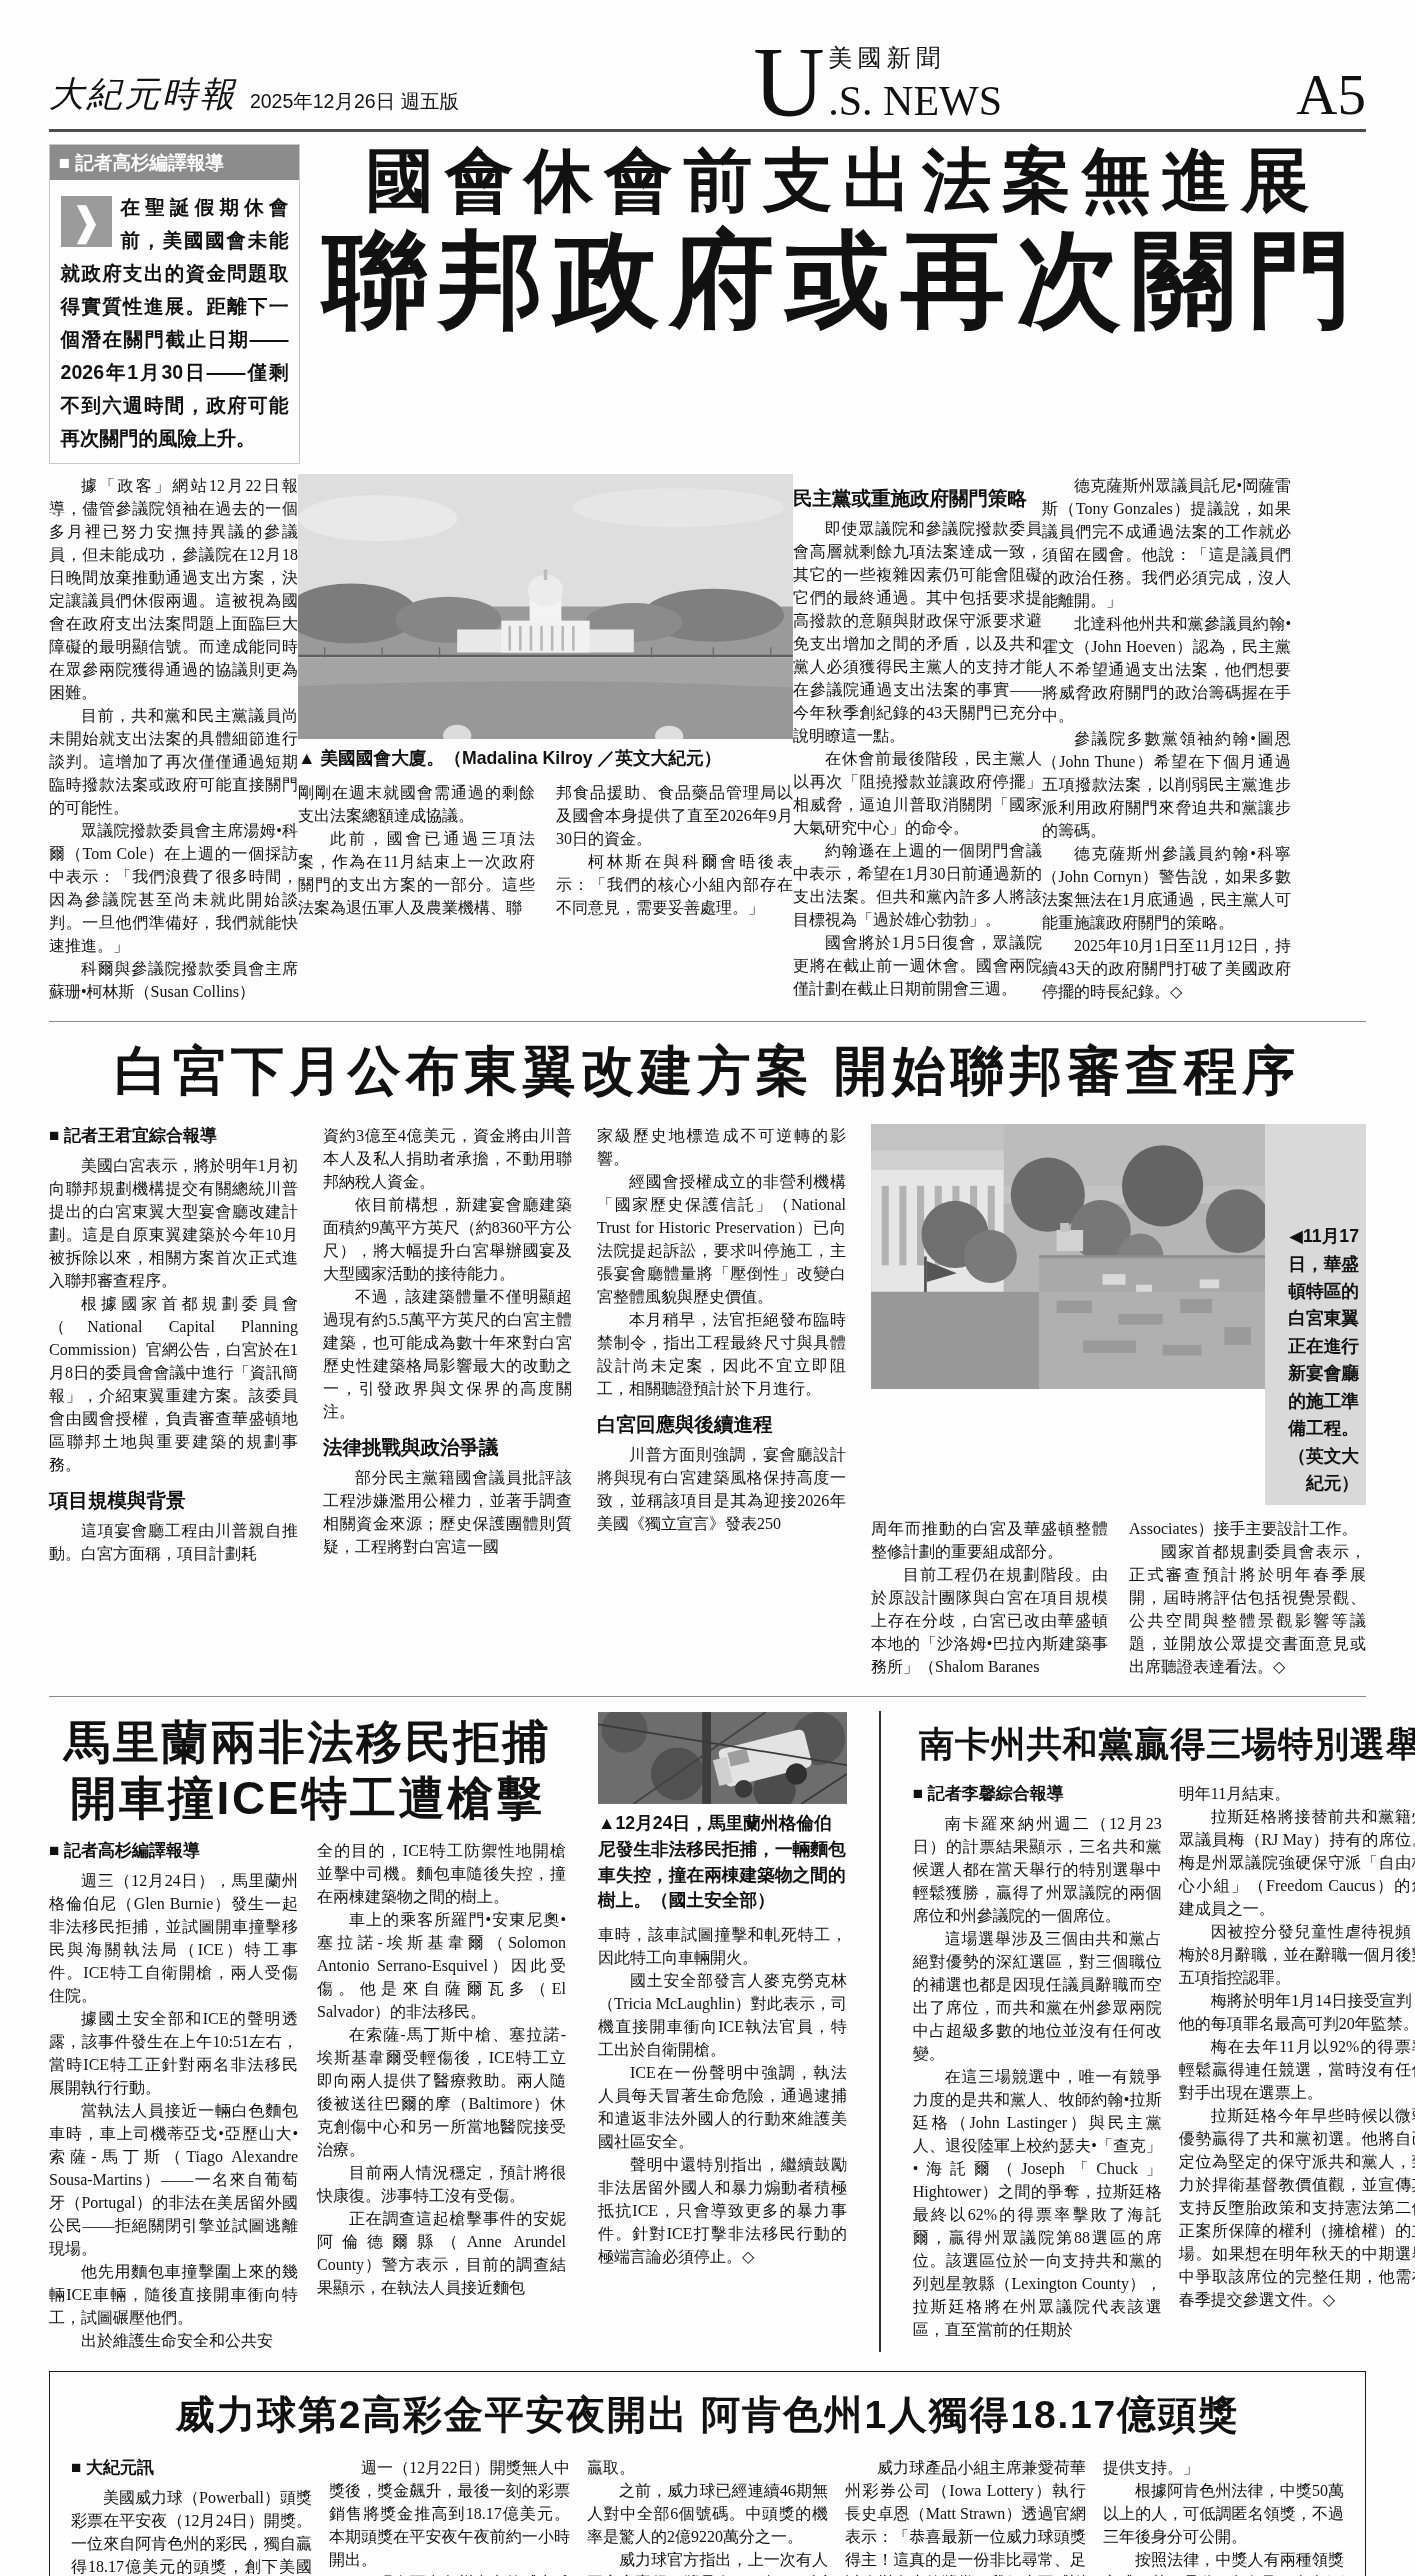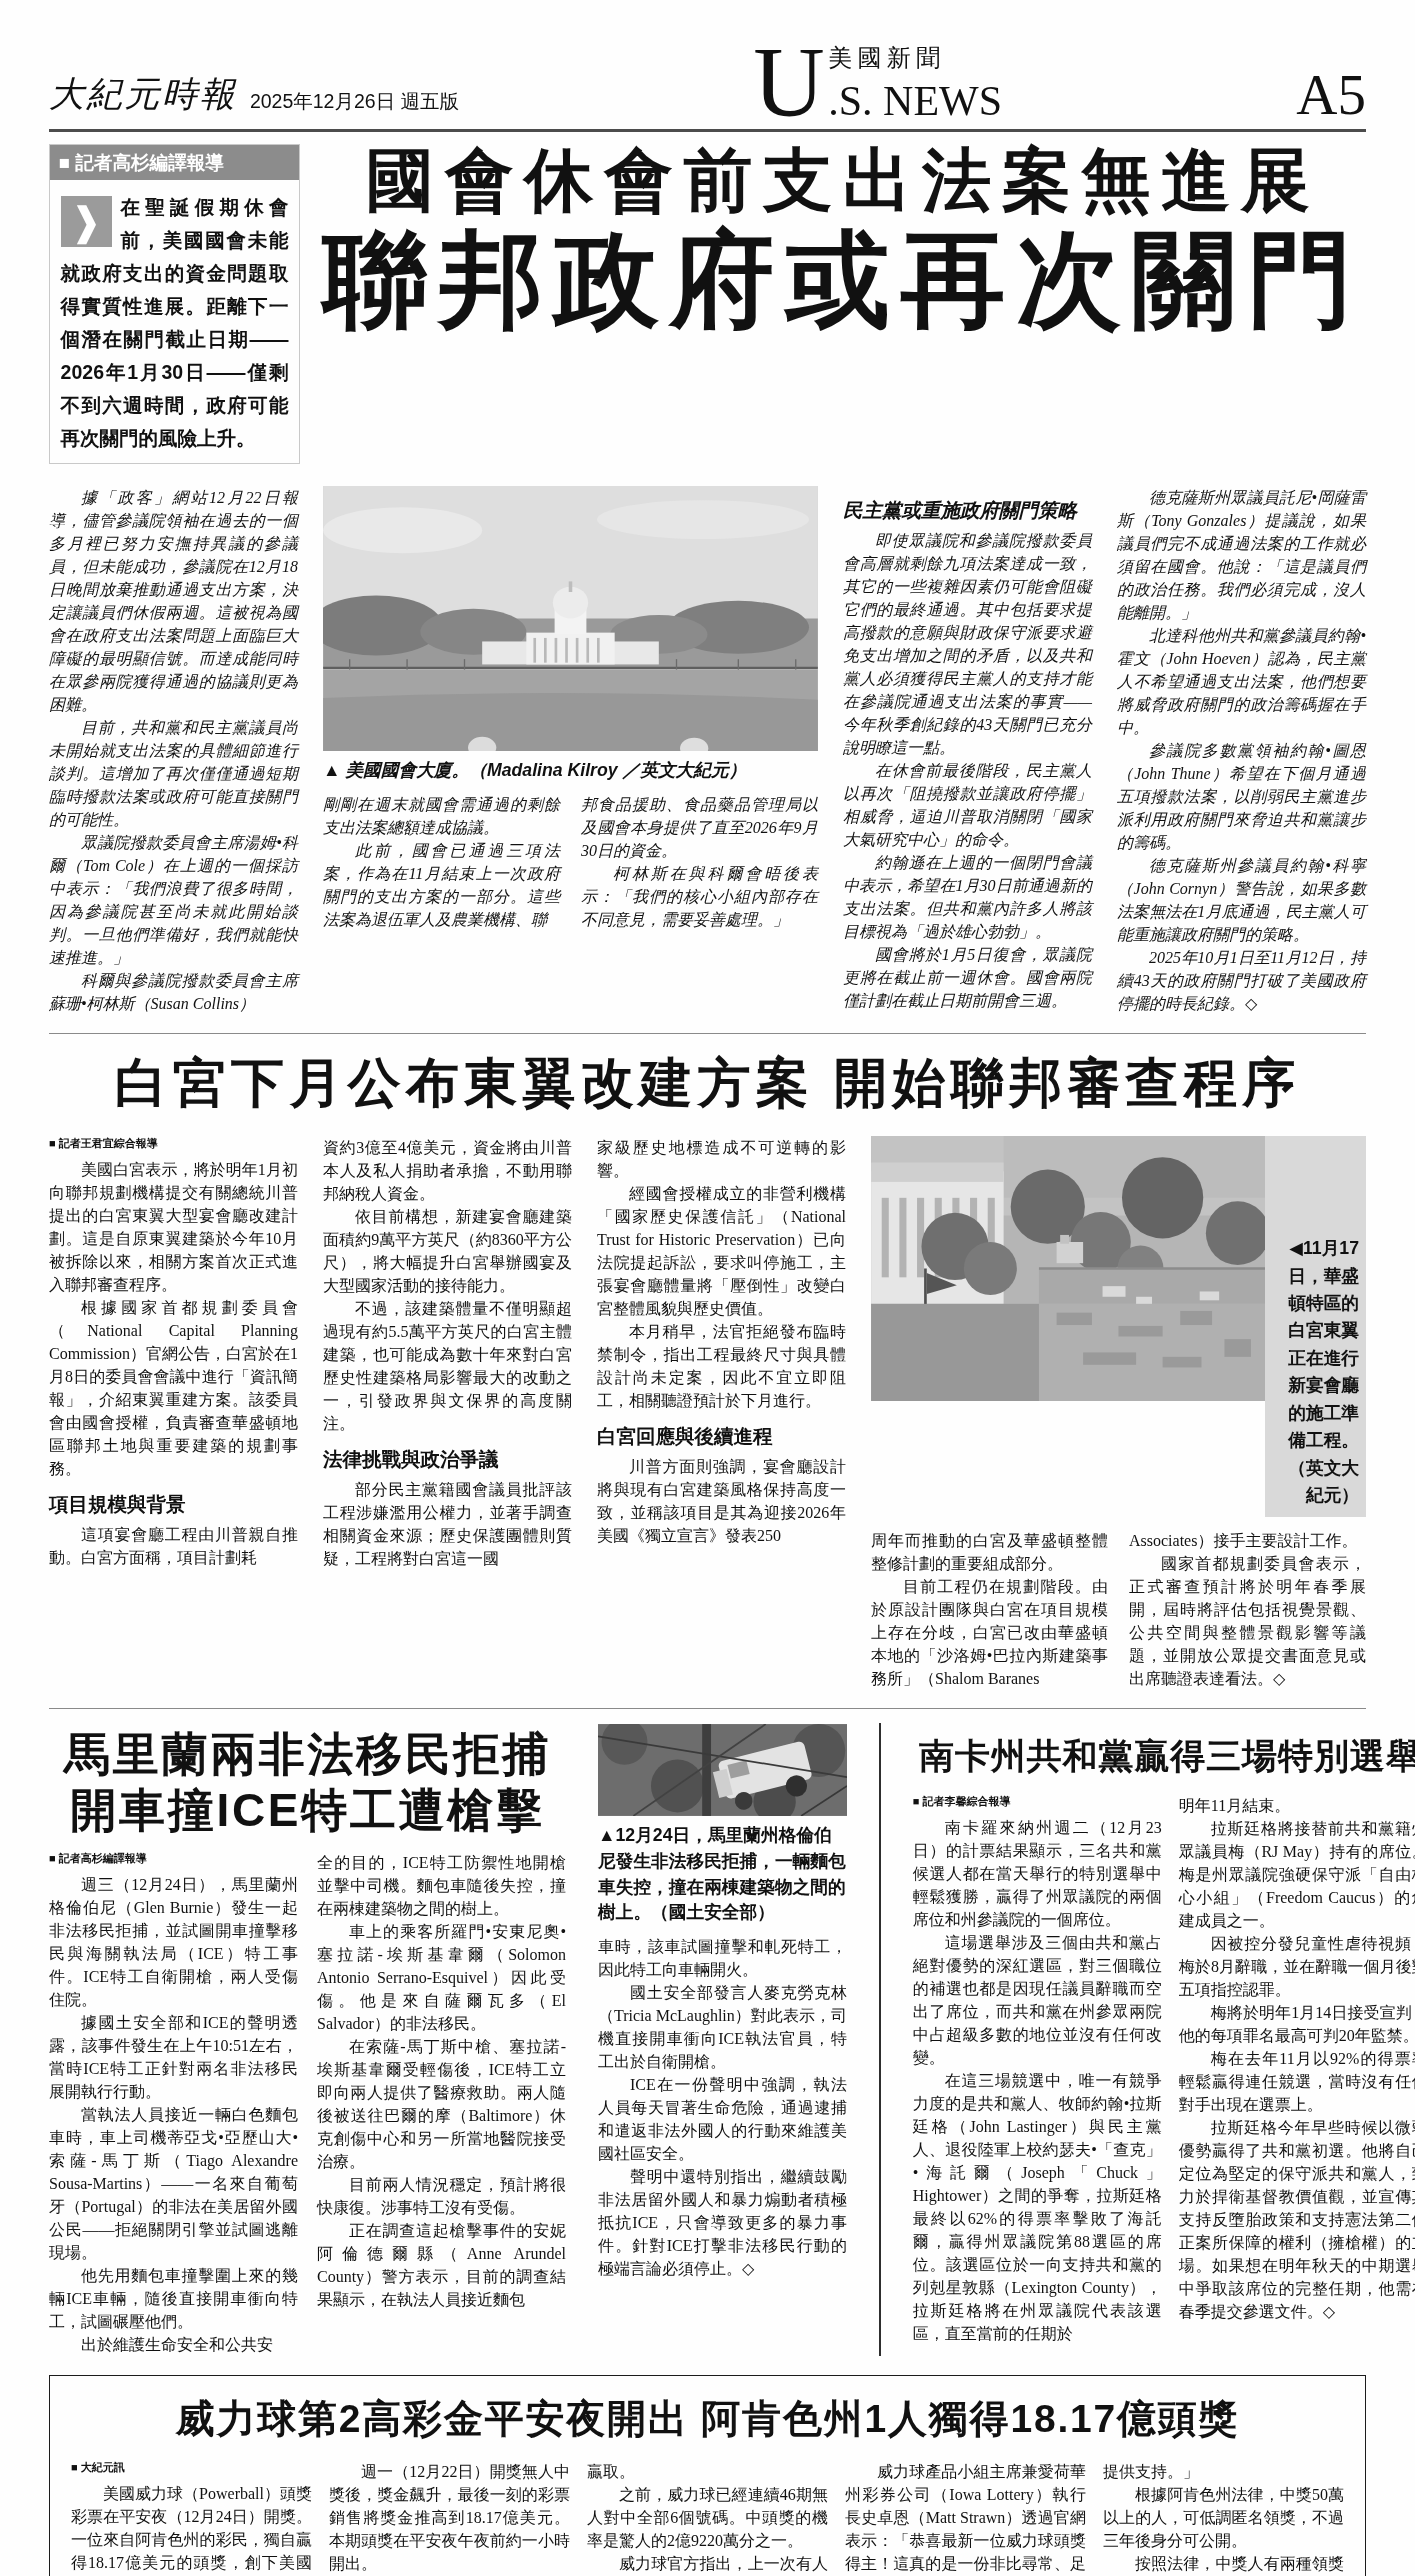--- a/index.html
+++ b/index.html
@@ -19,37 +19,37 @@
   .mh-cn{font-family:"Liberation Sans","DejaVu Sans",sans-serif;font-size:24px;letter-spacing:5.3px;margin-bottom:5.3px;}
   .mh-en{font-family:"Liberation Serif","DejaVu Serif",serif;font-size:42px;line-height:1;}
   .mh-page{font-family:"Liberation Serif","DejaVu Serif",serif;font-size:57px;line-height:.9;padding-bottom:1.8px;}
   .header-rule{border-top:3.5px solid #4c4c4c;margin-top:7px;}
   
   .col{width:249px;flex:0 0 auto;}
   .half{width:237px;flex:0 0 auto;}
   .para{margin:0;font-size:16px;line-height:23px;text-align:justify;text-indent:2em;}
   .para.cont{text-indent:0;}
   .subhead{font-family:"Liberation Sans","DejaVu Sans",sans-serif;font-size:19.5px;margin:10.6px 0 5.3px;}
-  .byline{font-family:"Liberation Sans","DejaVu Sans",sans-serif;font-weight:700;font-size:11px;margin:0 0 7px;}
+  .byline{font-family:"Liberation Sans","DejaVu Sans",sans-serif;font-weight:700;font-size:17px;margin:0 0 7px;}
   .caption{font-family:"Liberation Sans","DejaVu Sans",sans-serif;font-weight:700;font-size:17.7px;line-height:1.45;margin:7px 0 8.8px;}
   .divider{border-top:0.9px solid #8a8a8a;margin:17.7px 0 14px;}
   .photo{display:block;background:#cfcfcf;}
   
   .a1-top{display:flex;gap:19.5px;margin-top:12.4px;}
   .lead-box{width:249px;flex:0 0 auto;border:0.9px solid #c9c9c9;}
   .lead-bar{background:#8c8c8c;color:#fff;font-family:"Liberation Sans","DejaVu Sans",sans-serif;
     font-weight:700;font-size:18.6px;line-height:35px;padding-left:8.8px;}
   .lead-body{padding:10.6px 10.6px 8.8px;font-family:"Liberation Sans","DejaVu Sans",sans-serif;
     font-weight:700;font-size:19.5px;line-height:33px;text-align:justify;}
   .chevron-box{float:left;width:51px;height:51px;background:#9b9b9b;margin:5.3px 8.8px 1.8px 0;
     color:#fff;font-size:39px;line-height:51px;text-align:center;font-family:"DejaVu Sans",sans-serif;}
   .a1-heads{flex:1;text-align:center;}
   .a1-h1{font-family:"Liberation Sans","DejaVu Sans",sans-serif;font-weight:900;font-size:69px;line-height:1.08;letter-spacing:10.6px;white-space:nowrap;}
   .a1-h2{font-family:"Liberation Serif","DejaVu Serif",serif;font-weight:900;font-size:105px;line-height:1.18;letter-spacing:10.6px;white-space:nowrap;}
-  .a1-body{display:flex;justify-content:space-between;margin-top:22px;font-style:italic;}
+  .a1-body{display:flex;margin-top:10px;}
   .midcol{width:495px;flex:0 0 auto;}
   .twocol{display:flex;justify-content:space-between;}
   
   .a2-h{font-family:"Liberation Sans","DejaVu Sans",sans-serif;font-weight:900;font-size:53px;
     letter-spacing:5.3px;text-align:center;margin:5.3px 0 16px;white-space:nowrap;}
   .a2-body{display:flex;justify-content:space-between;}
   .a2-right{width:495px;flex:0 0 auto;}
   .a2-photo-row{display:flex;}
   .a2-caption{width:101px;background:#d9d9d9;padding:99px 7px 7px;font-family:"Liberation Sans","DejaVu Sans",sans-serif;
     font-weight:700;font-size:17.7px;line-height:1.55;box-sizing:border-box;text-align:right;}

